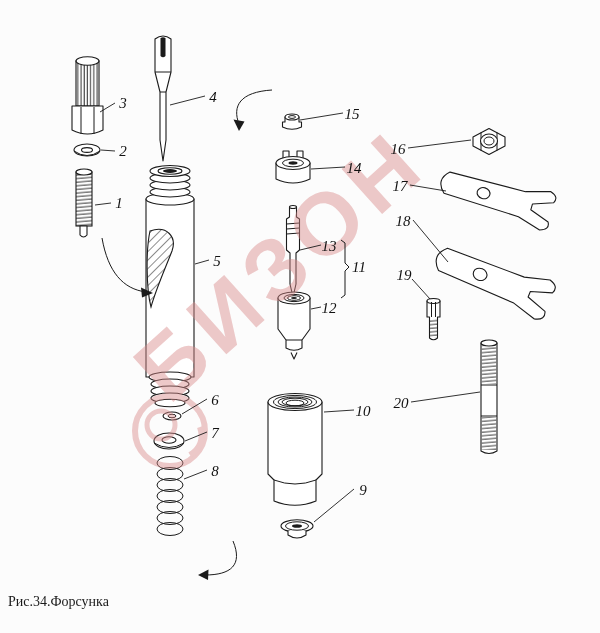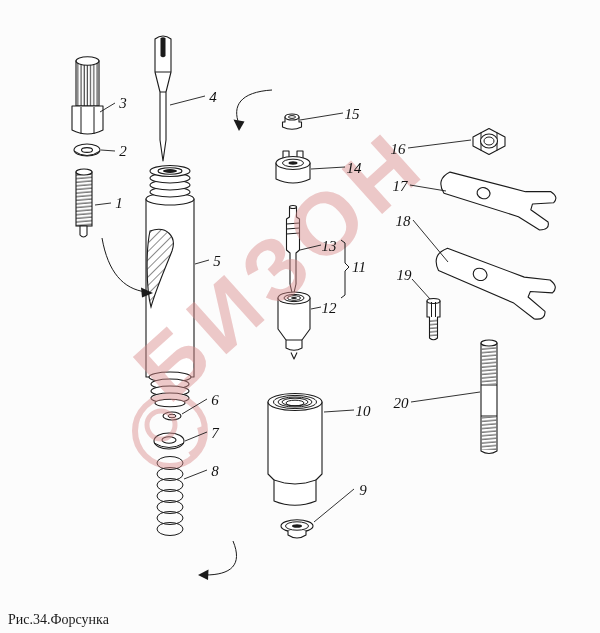--- a/index.html
+++ b/index.html
@@ -2,21 +2,21 @@
 <html><head>
 <meta charset="utf-8">
 <style>
   html,body{margin:0;padding:0;background:#ffffff;}
   .stage{position:relative;width:600px;height:633px;background:#fcfcfc;outline:1px solid #cfcfcf;overflow:hidden;font-family:"Liberation Serif",serif;}
   .stage svg{position:absolute;left:0;top:0;}
   .p{fill:#ffffff;stroke:#1b1b1b;stroke-width:1.1;stroke-linejoin:round;}
   .l{fill:none;stroke:#1b1b1b;stroke-width:1;}
   .d{fill:#1b1b1b;stroke:none;}
   .lbl{font-family:"Liberation Serif",serif;font-style:italic;font-size:15px;fill:#111;}
-  .caption{position:absolute;left:8px;top:612px;font-size:14px;color:#1b1b1b;}
+  .caption{position:absolute;left:8px;top:594px;font-size:14px;color:#1b1b1b;}
 </style>
 </head>
 <body>
 
 <div class="stage">
   <svg width="600" height="633" viewBox="0 0 600 633">
     <defs>
       <pattern id="hatch" patternUnits="userSpaceOnUse" width="6" height="6" patternTransform="rotate(45)">
         <line x1="0" y1="0" x2="0" y2="6" stroke="#1b1b1b" stroke-width="1"></line>
       </pattern>

